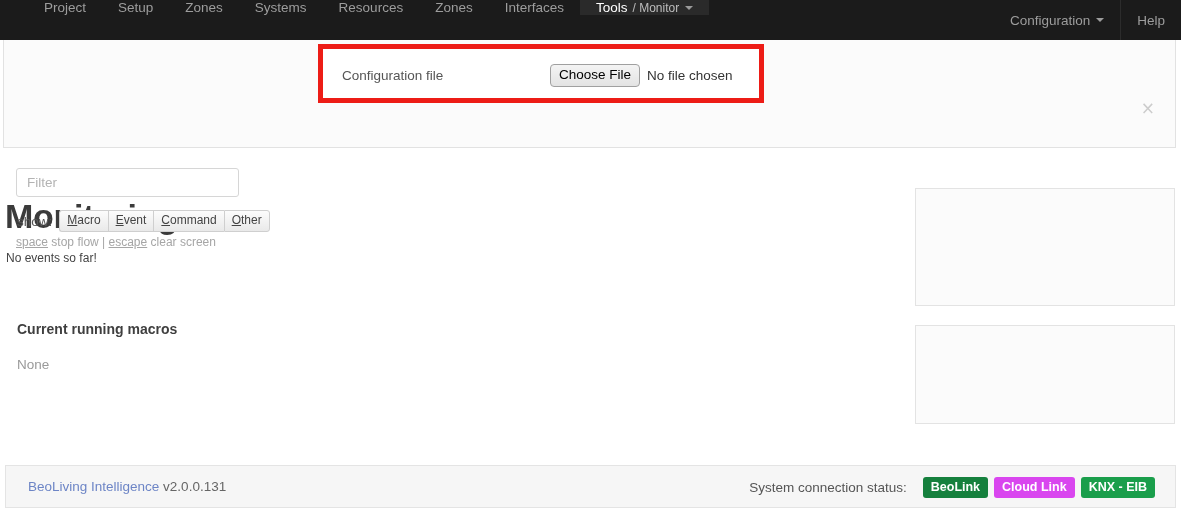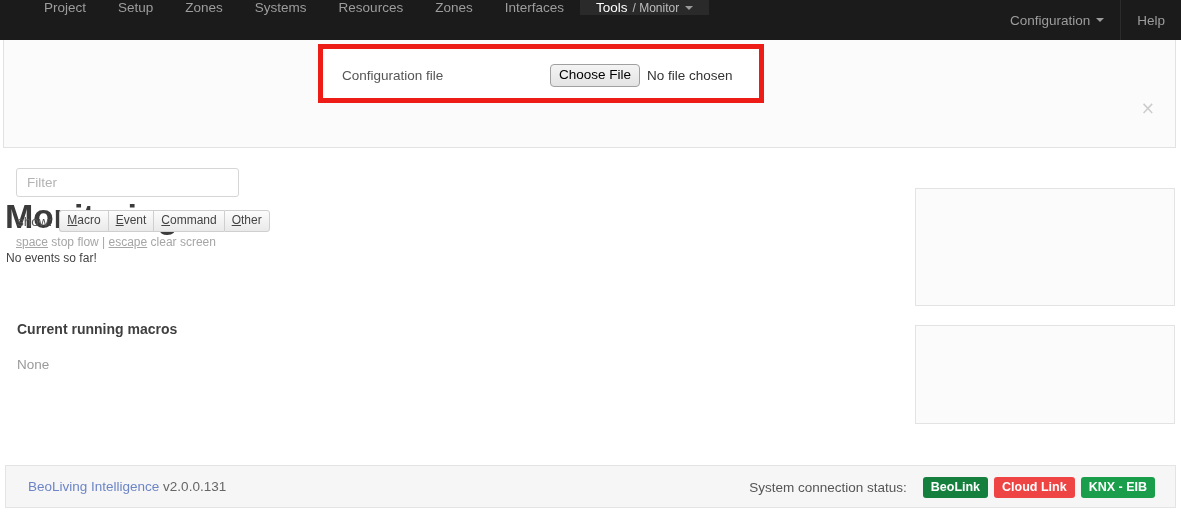--- a/index.html
+++ b/index.html
@@ -335,16 +335,16 @@
 </div>
 
 <div class="footer">
   <div class="footer-left">
     <a class="footer-link">BeoLiving Intelligence</a>
     <span class="footer-version">v2.0.0.131</span>
   </div>
   <div class="footer-right">
     <span class="status-label">System connection status:</span>
     <span class="badge" style="background: #15803d;">BeoLink</span>
-    <span class="badge" style="background: #ef4444;">Cloud Link</span>
+    <span class="badge" style="background: #d946ef;">Cloud Link</span>
     <span class="badge" style="background: rgb(26, 158, 75);">KNX - EIB</span>
   </div>
 </div>
 
 </body></html>

